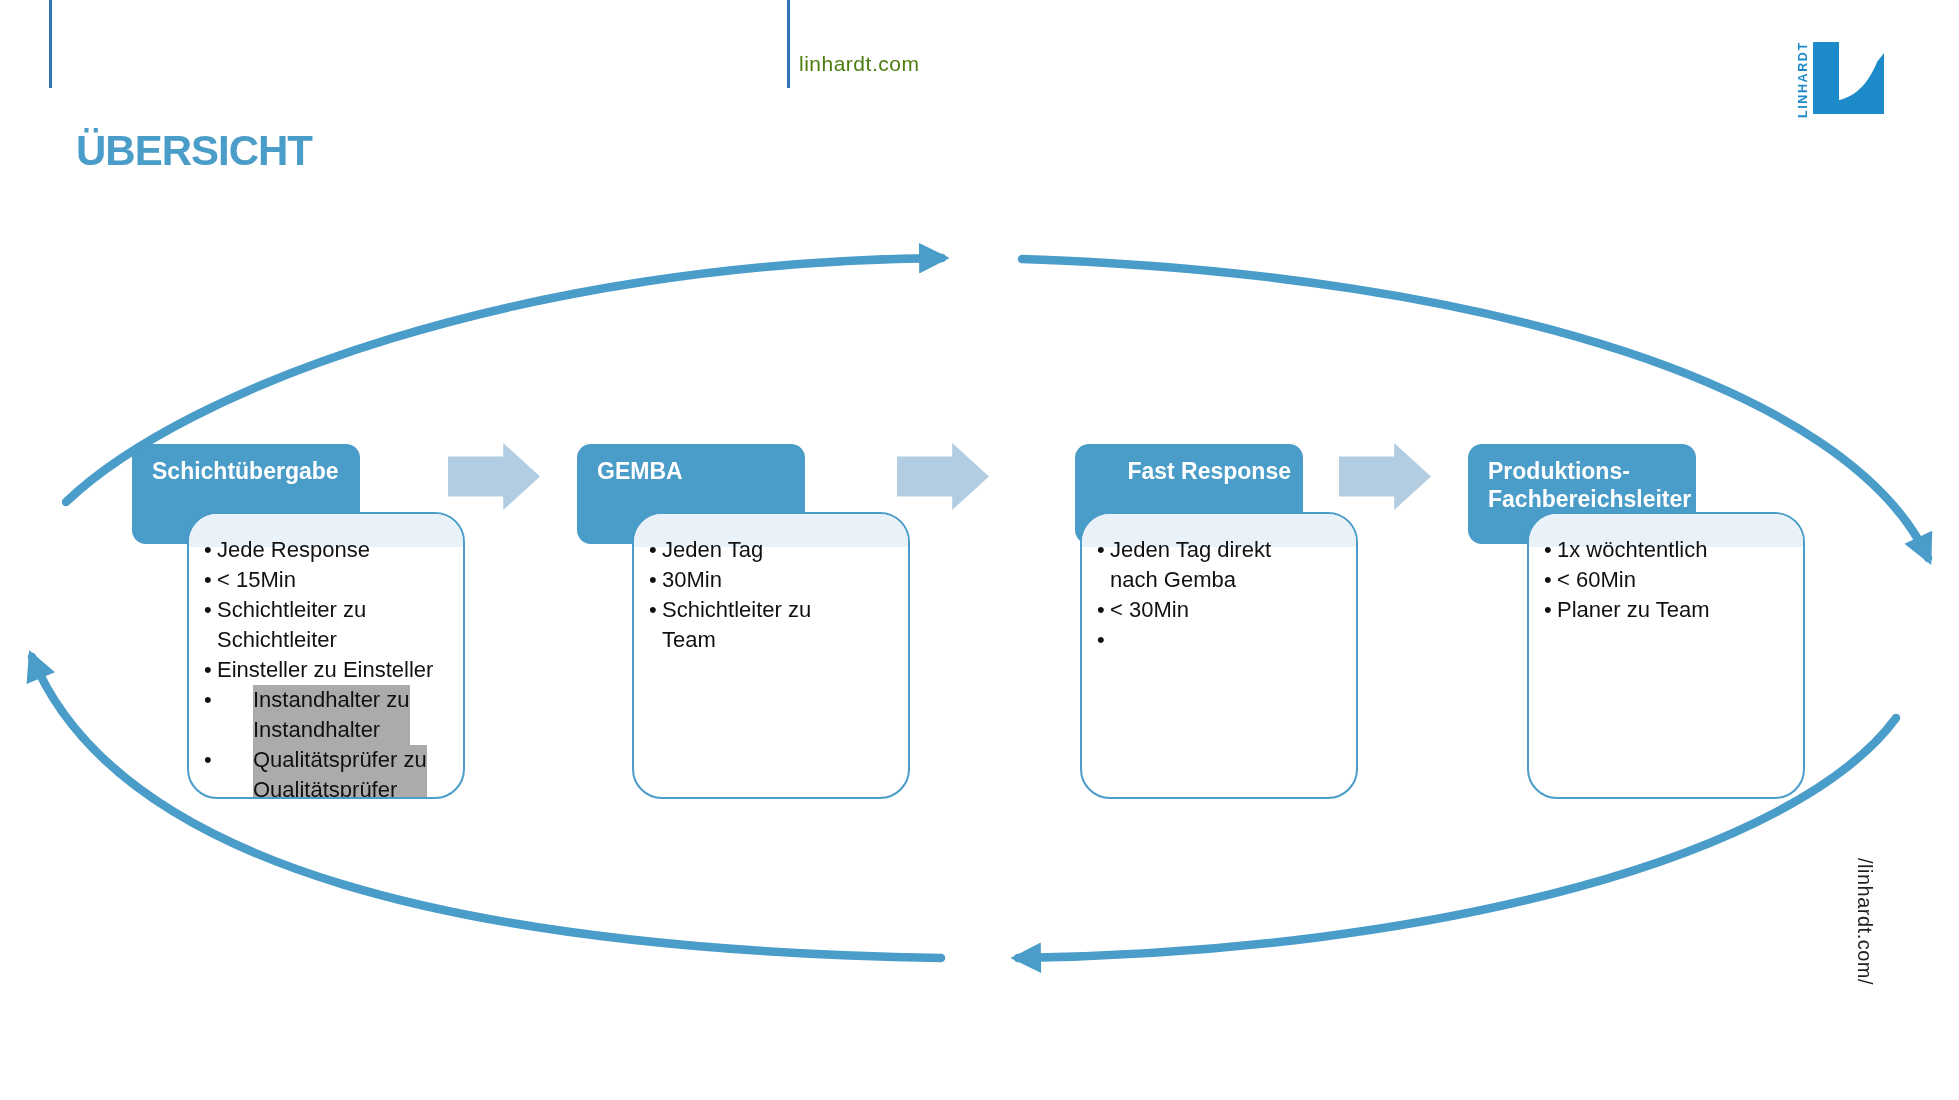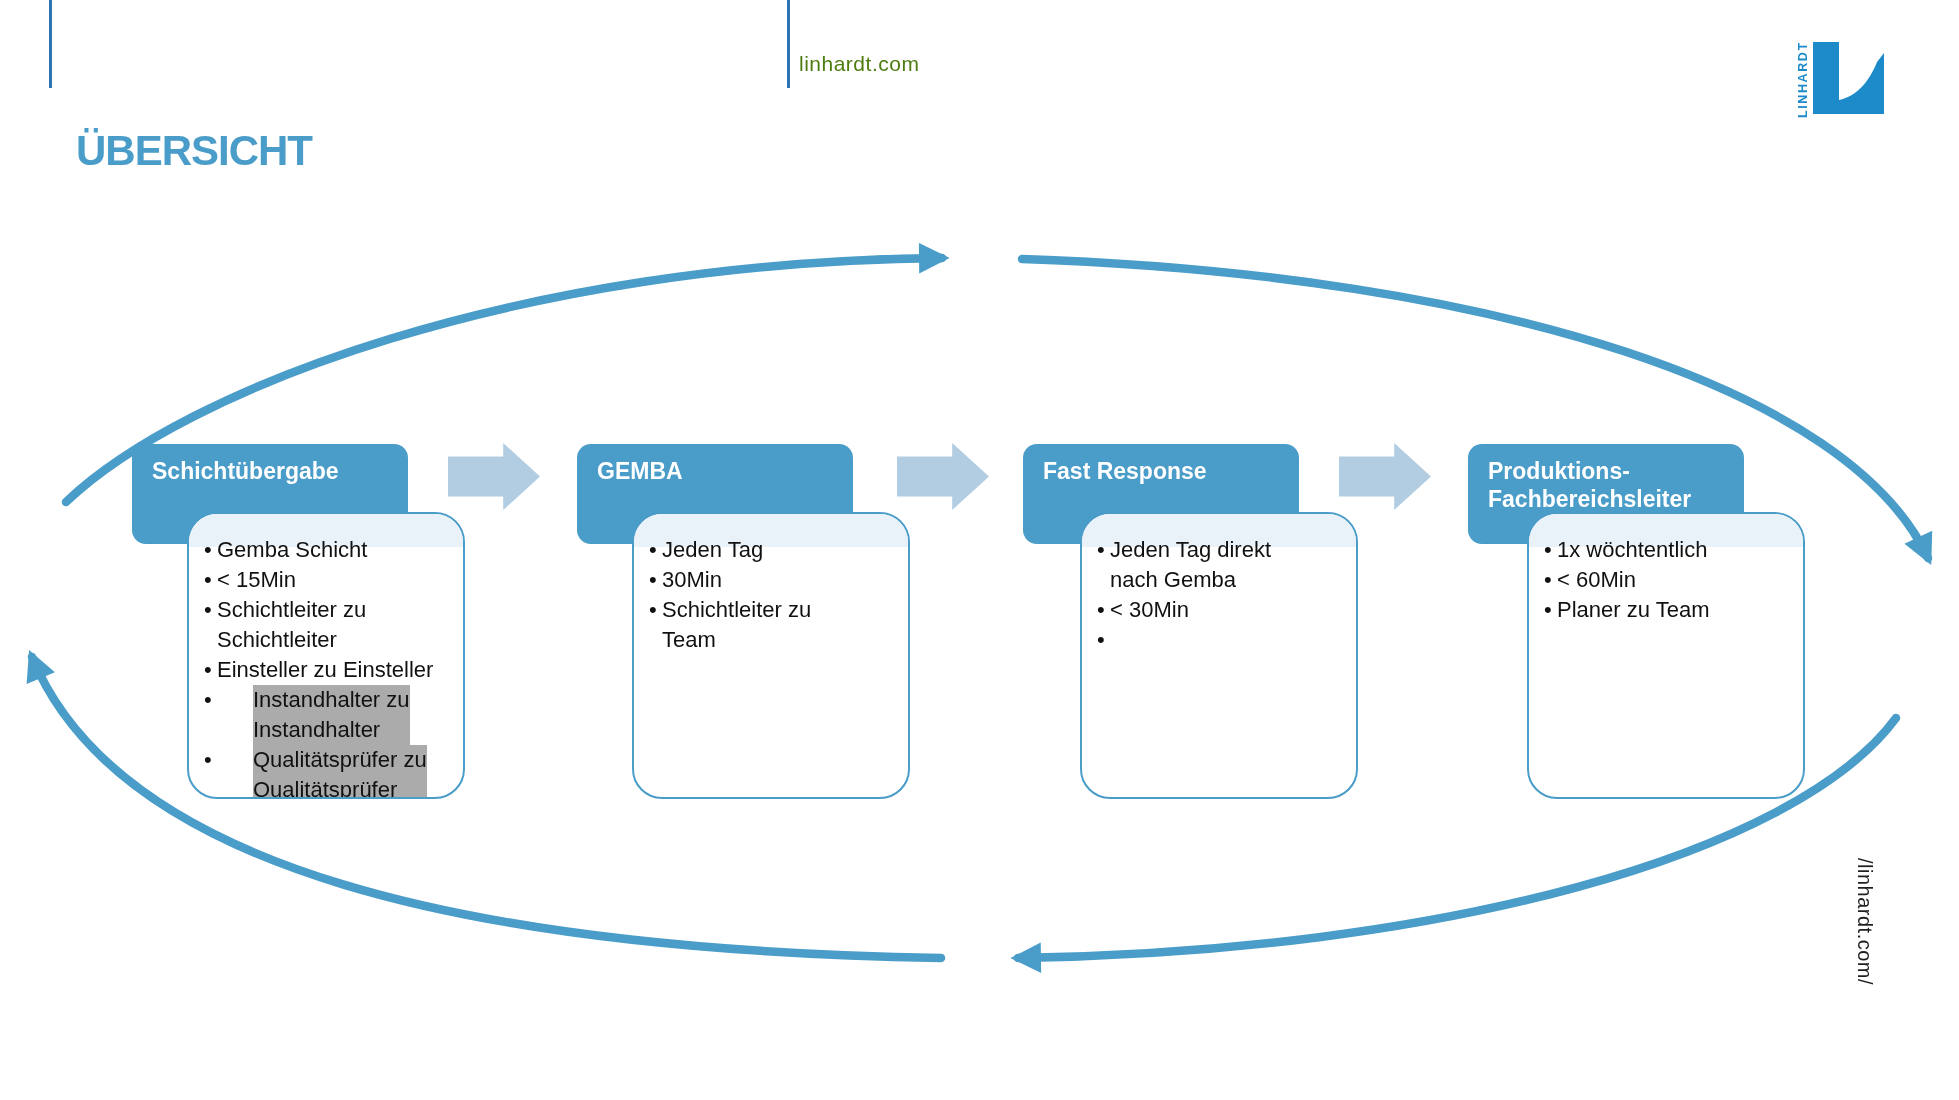--- a/index.html
+++ b/index.html
@@ -13,21 +13,21 @@
   .topline.left{left:49px;}
   .topline.center{left:787px;}
   .site-label{position:absolute;left:799px;top:52px;font-size:21px;color:#4d7c0f;letter-spacing:.5px;}
   .page-title{position:absolute;left:76px;top:99px;font-size:42px;font-weight:bold;
     color:var(--accent);letter-spacing:-1px;}
   .logo{position:absolute;left:1791px;top:36px;width:100px;height:84px;}
   
   .arc-layer{position:absolute;left:0;top:0;z-index:1;pointer-events:none;}
   .arc{fill:none;stroke:var(--accent);stroke-width:8.5px;stroke-linecap:round;}
   
-  .step-header{position:absolute;top:444px;width:276px;height:100px;z-index:2;
+  .step-header{position:absolute;top:444px;width:228px;height:100px;z-index:2;
     background:var(--accent);border-radius:14px;color:#ffffff;box-sizing:border-box;
     padding:13px 12px 0 20px;font-size:23px;font-weight:bold;line-height:28px;white-space:pre-line;}
   .step-body{position:absolute;top:512px;width:278px;height:287px;z-index:3;
     background:#ffffff;border:2px solid var(--accent);border-radius:30px;box-sizing:border-box;overflow:hidden;}
   .step-band{position:absolute;left:0;right:0;top:0;height:33px;background:var(--band);}
   .step-list{position:absolute;left:15px;right:3px;top:21px;}
   .bullet-row{display:flex;font-size:22px;line-height:30px;color:#111;}
   .bullet-dot{flex:none;width:13px;}
   .bullet-text{white-space:pre-line;}
   .bullet-text.hl{background:var(--highlight);margin-left:36px;}
@@ -63,21 +63,21 @@
   <path class="arc" marker-end="url(#ah)" d="M 941 958 C 470 950, 120 870, 32 657"></path>
 </svg>
 
 <div id="steps">
     <div class="step-header" style="left: 132px;">Schichtübergabe</div>
     <div class="step-body" style="left: 187px;">
       <div class="step-band"></div>
       <div class="step-list">
         <div class="bullet-row">
           <span class="bullet-dot">•</span>
-          <span class="bullet-text">Gemba Schicht</span>
+          <span class="bullet-text">Jede Response</span>
         </div>
         <div class="bullet-row">
           <span class="bullet-dot">•</span>
           <span class="bullet-text">&lt; 15Min</span>
         </div>
         <div class="bullet-row">
           <span class="bullet-dot">•</span>
           <span class="bullet-text">Schichtleiter zu
 Schichtleiter</span>
         </div>
@@ -109,21 +109,21 @@
           <span class="bullet-dot">•</span>
           <span class="bullet-text">30Min</span>
         </div>
         <div class="bullet-row">
           <span class="bullet-dot">•</span>
           <span class="bullet-text">Schichtleiter zu
 Team</span>
         </div>
       </div>
     </div>
-    <div class="step-header" style="left: 1023px;">Fast Response</div>
+    <div class="step-header" style="left: 1075px; text-align: right;">Fast Response</div>
     <div class="step-body" style="left: 1080px;">
       <div class="step-band"></div>
       <div class="step-list">
         <div class="bullet-row">
           <span class="bullet-dot">•</span>
           <span class="bullet-text">Jeden Tag direkt
 nach Gemba</span>
         </div>
         <div class="bullet-row">
           <span class="bullet-dot">•</span>

